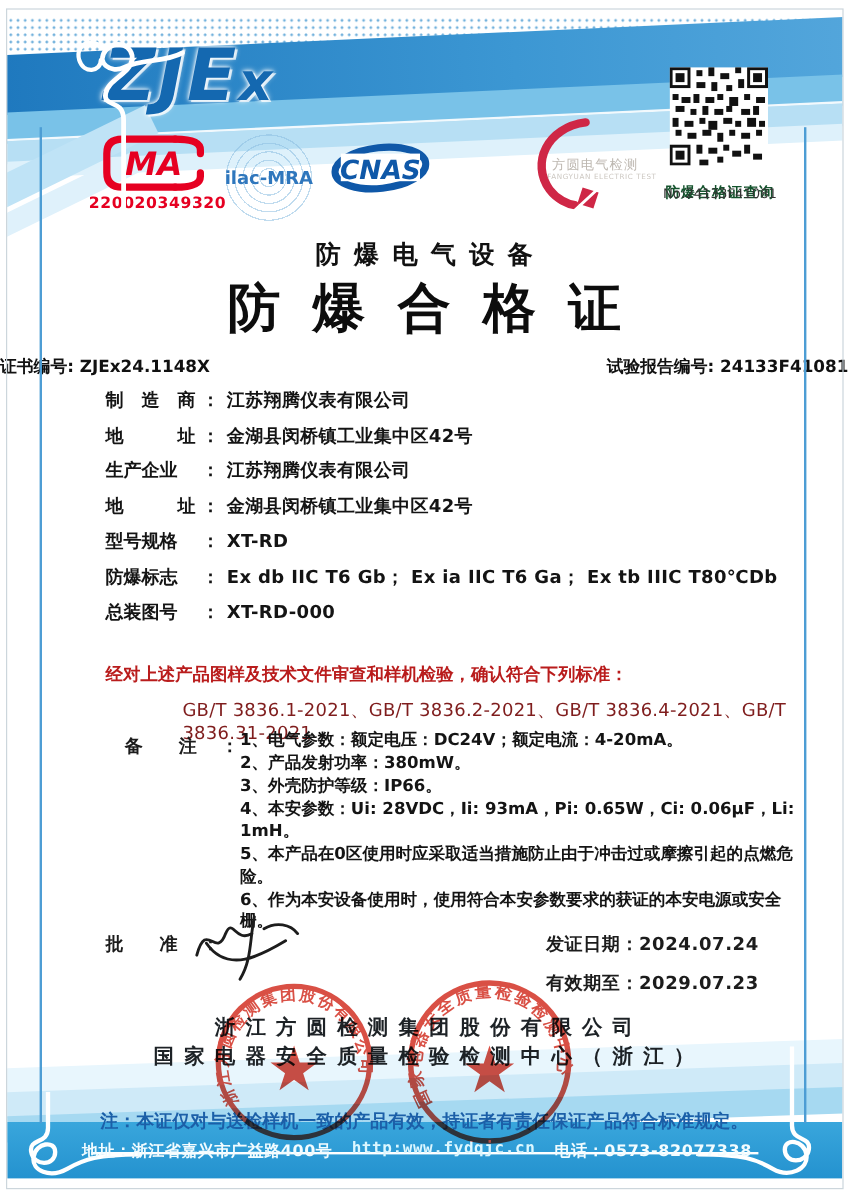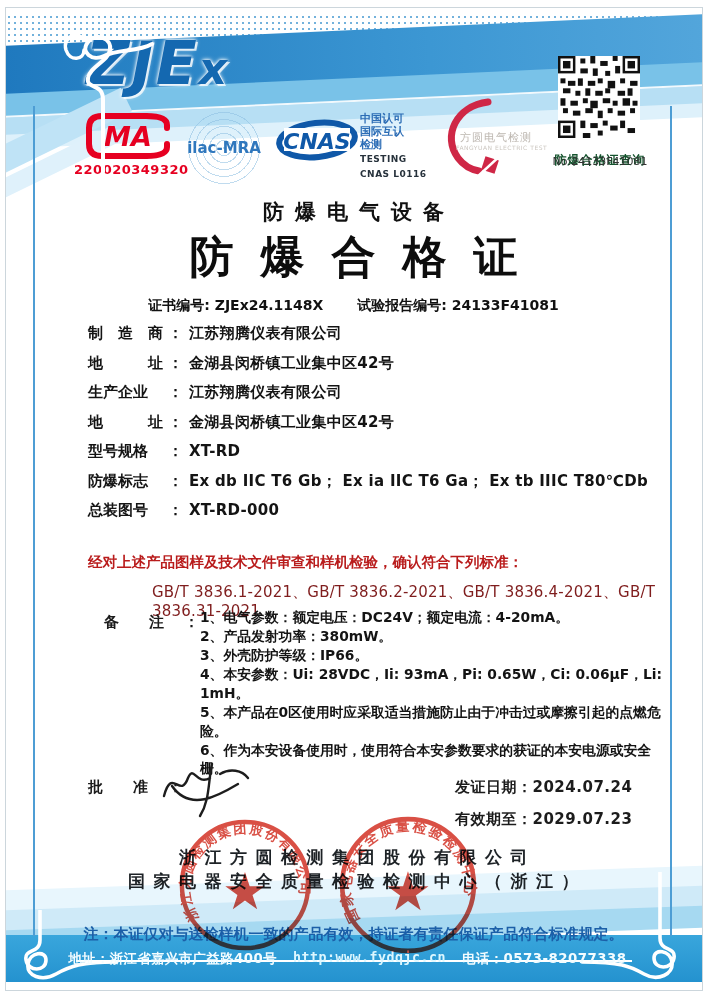--- a/index.html
+++ b/index.html
@@ -45,21 +45,21 @@
 
   
   .rail{position:absolute;top:106px;width:2px;height:830px;background:#4d9dd4;z-index:1;}
   .rail-left{left:33px;}
   .rail-right{left:670px;}
   .flourish{position:absolute;z-index:5;}
 
   
   .t-category{position:absolute;left:0;right:0;top:198px;text-align:center;font-size:21px;font-weight:900;letter-spacing:11px;padding-left:11px;color:#111;}
   .t-main{position:absolute;left:0;right:0;top:228px;text-align:center;font-size:44px;font-weight:900;letter-spacing:27px;padding-left:27px;color:#0d0d0d;}
-  .t-nums{position:absolute;left:0;right:0;top:297px;display:flex;justify-content:center;gap:34px;font-size:14px;font-weight:700;color:#111;}
+  .t-nums{position:absolute;left:0;right:0;top:297px;display:flex;justify-content:space-between;gap:34px;font-size:14px;font-weight:700;color:#111;}
 
   
   .fields{position:absolute;left:0;top:324px;width:100%;}
   .frow{margin:0 0 0 88px;height:29.5px;font-size:15px;font-weight:600;color:#141414;}
   .flabel{display:inline-block;width:78px;}
   .colon{display:inline-block;margin:0 6px 0 2px;}
   .fvalue{letter-spacing:.3px;}
   .statement{position:absolute;left:88px;top:553px;font-size:14.5px;font-weight:600;color:#b91c1c;}
   .standards{position:absolute;left:152px;top:583px;font-size:15px;font-weight:400;color:#7f1d1d;letter-spacing:.2px;}
 
@@ -131,27 +131,20 @@
 
   <div class="logo-ilac">
     <span>ilac-MRA</span>
   </div>
 
   <svg class="logo-cnas" viewBox="0 0 82 56">
     <ellipse cx="41" cy="28" rx="38" ry="17" fill="none" stroke="#0f58a8" stroke-width="6" transform="rotate(-6 41 28)"></ellipse>
     <rect x="8" y="16" width="66" height="23" fill="#ffffff"></rect>
     <text x="41" y="37" text-anchor="middle" font-size="22" font-weight="900" font-style="italic" fill="#0f58a8">CNAS</text>
   </svg>
-  <div class="cnas-side">
-    <div class="cn">中国认可</div>
-    <div class="cn">国际互认</div>
-    <div class="cn">检测</div>
-    <div class="en">TESTING</div>
-    <div class="en">CNAS L0116</div>
-  </div>
 
   <div class="logo-fy">
     <svg width="105" height="90" viewBox="0 0 105 90">
       <path d="M60 4 C28 8 14 38 30 60 C36 68 45 72 51 73" fill="none" stroke="#cf2746" stroke-width="7" stroke-linecap="round"></path>
       <rect x="55" y="60" width="14" height="14" fill="#cf2746" transform="rotate(18 62 67)"></rect>
       <path d="M48 80 L74 56 M66 56 L74 56 L74 64" fill="none" stroke="#ffffff" stroke-width="2.4"></path>
     </svg>
     <div class="fy-text">方圆电气检测</div>
     <div class="fy-sub">FANGYUAN ELECTRIC TEST</div>
   </div>

